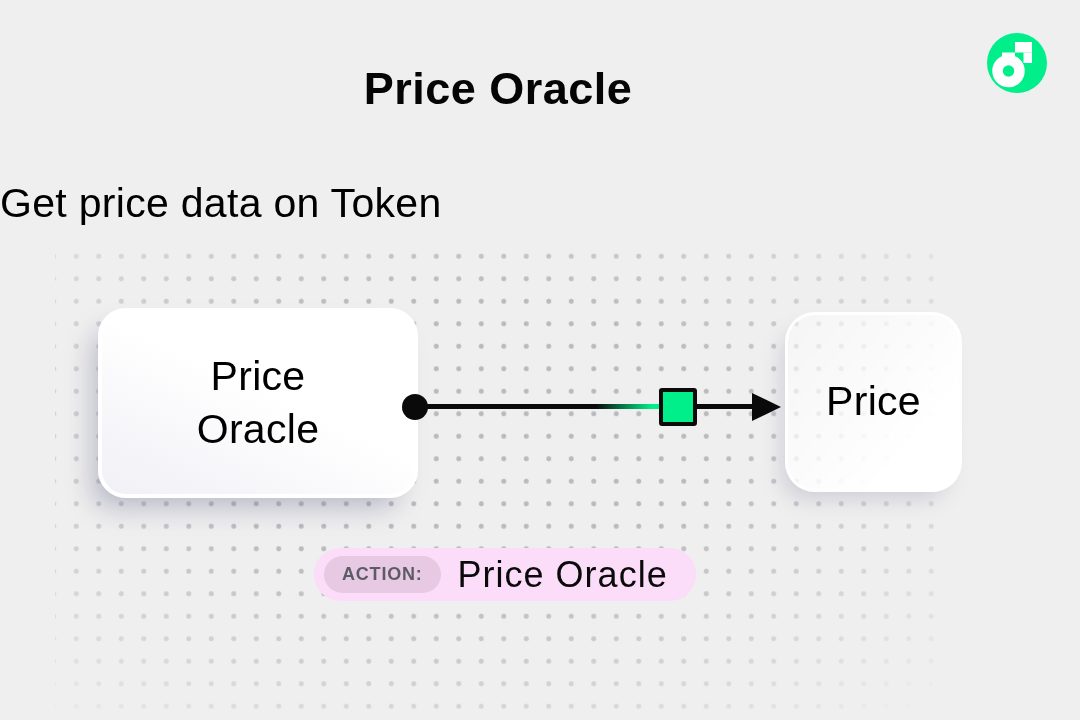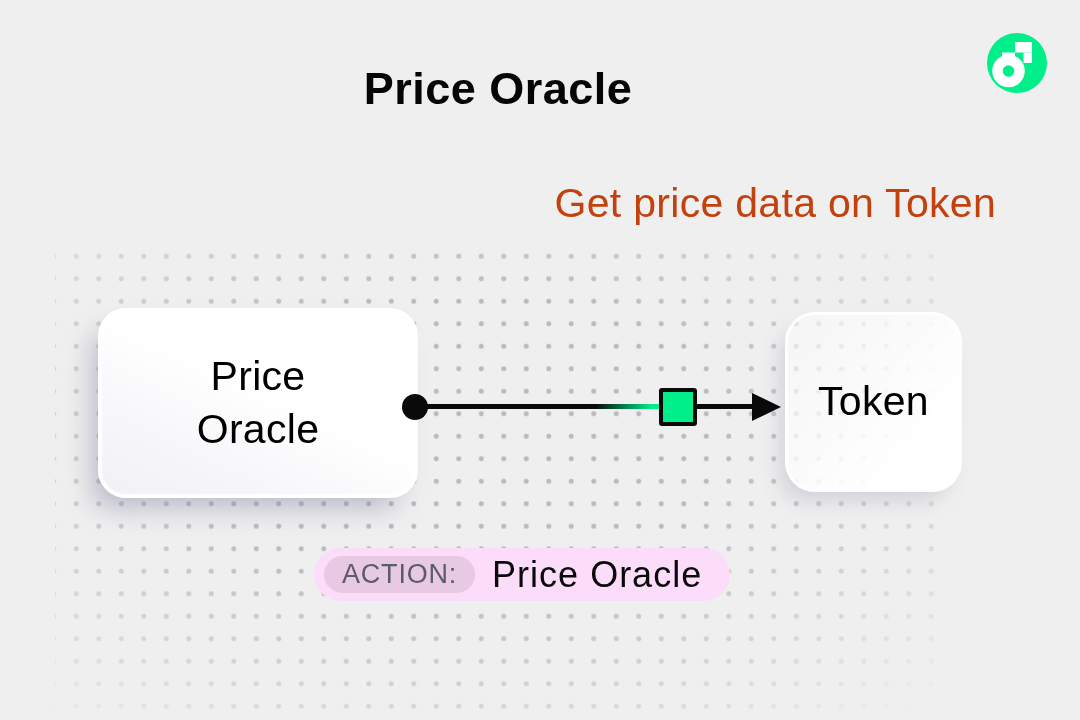--- a/index.html
+++ b/index.html
@@ -21,22 +21,22 @@
             mask-image: radial-gradient(ellipse at 46% 42%, #000 38%, transparent 97%);
   }
 
   .page-title {
     position:absolute; top:63px; left:0; width:100%;
     text-align:center; font-size:45px; font-weight:700;
     color:#050505; letter-spacing:.5px;
   }
   .page-subtitle {
     position:absolute; top:180px; left:0; width:100%;
-    text-align:right; font-size:41px; font-weight:400;
-    color:#c2410c; letter-spacing:.3px;
+    text-align:left; font-size:41px; font-weight:400;
+    color:#000000; letter-spacing:.3px;
   }
 
   .flow-logo { position:absolute; left:987px; top:33px; width:60px; height:60px; }
 
   
   .node {
     position:absolute; box-sizing:border-box;
     display:flex; align-items:center; justify-content:center;
   }
   .node-source {
@@ -86,21 +86,21 @@
   
   .action-badge {
     position:absolute; left:314px; top:548px; height:53px;
     border-radius:27px; background:#fbdcf9;
     display:inline-flex; align-items:center;
     padding:0 28px 0 10px;
   }
   .action-badge-label {
     background:#e7c9e4; border-radius:19px; height:37px; padding:0 18px;
     display:flex; align-items:center;
-    font-size:27px; font-weight:400; color:#5c5c66; letter-spacing:.8px;
+    font-size:18px; font-weight:700; color:#5c5c66; letter-spacing:.8px;
   }
   .action-badge-value {
     font-size:36px; color:#0a0a0a; margin-left:17px; letter-spacing:1px;
     white-space:nowrap;
   }
 </style>
 </head>
 <body>
 
 <div class="canvas">
@@ -117,21 +117,21 @@
     <rect x="15" y="19.5" width="13" height="10.5" fill="#ffffff"></rect>
     <rect x="36.5" y="19.5" width="8.5" height="10.5" fill="#ffffff"></rect>
     <circle cx="21.5" cy="38" r="11" fill="none" stroke="#ffffff" stroke-width="10.5"></circle>
   </svg>
 
   <div class="node node-source">
     <div class="node-label">Price Oracle</div>
   </div>
 
   <div class="node node-target">
-    <div class="node-label">Token</div>
+    <div class="node-label">Price</div>
   </div>
 
   <div class="conn-dot"></div>
   <div class="conn-line"></div>
   <div class="conn-line-green"></div>
   <div class="conn-marker"></div>
   <div class="conn-arrowhead"></div>
 
   <div class="action-badge">
     <div class="action-badge-label">ACTION:</div>

